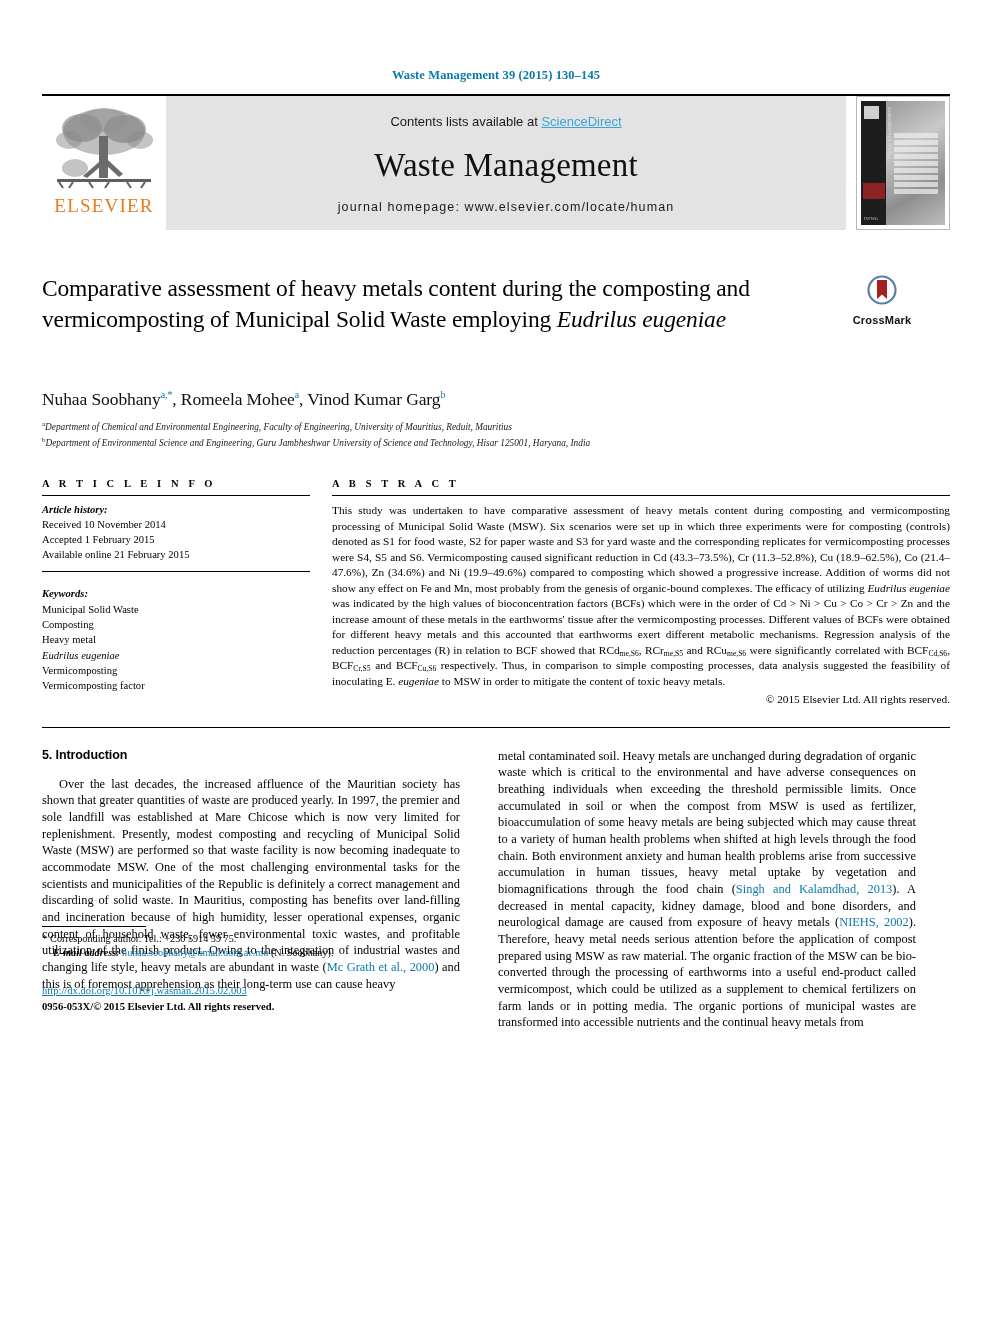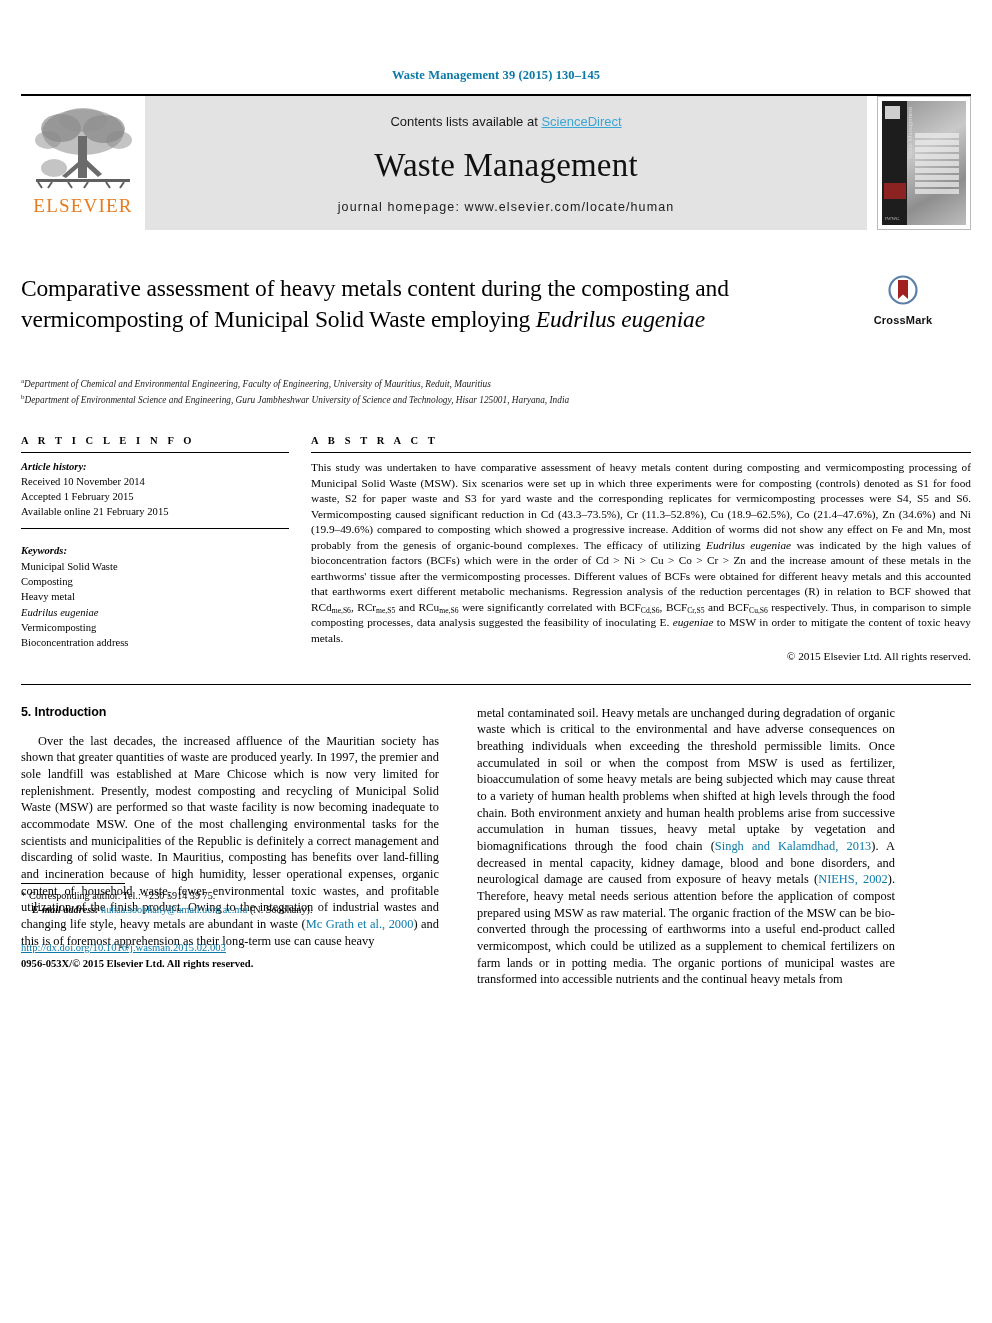--- a/index.html
+++ b/index.html
@@ -13,21 +13,21 @@
     font-family: "Liberation Serif", "DejaVu Serif", serif;
     color: #000000;
     position: relative;
     overflow: hidden;
   }
   .page {
     position: relative;
     width: 992px;
     height: 1059px;
     box-sizing: border-box;
-    padding: 0 21px;
+    padding: 0 42px;
   }
 
   
   .runninghead {
     text-align: center;
     color: #0b7aa8;
     font-size: 12.5px;
     font-weight: bold;
     letter-spacing: .1px;
     padding-top: 68px;
@@ -377,20 +377,21 @@
 
     <div class="crossmark">
       <svg width="30" height="30" viewBox="0 0 30 30">
         <circle cx="15" cy="15" r="13.5" fill="#ffffff" stroke="#5b7fa6" stroke-width="2.2"></circle>
         <path d="M10 5 L20 5 L20 24 L15 19.5 L10 24 Z" fill="#a32020"></path>
       </svg>
       <div class="cm-label">CrossMark</div>
     </div>
   </div>
 
+  <div class="authors">Nuhaa Soobhany<sup>a,*</sup>, Romeela Mohee<sup>a</sup>, Vinod Kumar Garg<sup>b</sup></div>
   <div class="affils">
     <div><sup>a</sup><span>Department of Chemical and Environmental Engineering, Faculty of Engineering, University of Mauritius, Reduit, Mauritius</span></div>
     <div><sup>b</sup><span>Department of Environmental Science and Engineering, Guru Jambheshwar University of Science and Technology, Hisar 125001, Haryana, India</span></div>
   </div>
 
   <div class="info-abstract">
 
     <div class="col-info">
       <div class="sec-head">A R T I C L E   I N F O</div>
       <div class="rule"></div>
@@ -401,21 +402,21 @@
         <div>Available online 21 February 2015</div>
       </div>
       <div class="rule-thin"></div>
       <div class="kw">
         <div class="lbl">Keywords:</div>
         <div>Municipal Solid Waste</div>
         <div>Composting</div>
         <div>Heavy metal</div>
         <div class="ital">Eudrilus eugeniae</div>
         <div>Vermicomposting</div>
-        <div>Bioconcentration address</div>
+        <div>Vermicomposting factor</div>
       </div>
     </div>
 
     <div class="col-abstract">
       <div class="sec-head">A B S T R A C T</div>
       <div class="rule"></div>
       <div class="abstract-body"><span>This study was undertaken to have comparative assessment of heavy metals content during composting and vermicomposting processing of Municipal Solid Waste (MSW). Six scenarios were set up in which three experiments were for composting (controls) denoted as S1 for food waste, S2 for paper waste and S3 for yard waste and the corresponding replicates for vermicomposting processes were S4, S5 and S6. Vermicomposting caused significant reduction in Cd (43.3–73.5%), Cr (11.3–52.8%), Cu (18.9–62.5%), Co (21.4–47.6%), Zn (34.6%) and Ni (19.9–49.6%) compared to composting which showed a progressive increase. Addition of worms did not show any effect on Fe and Mn, most probably from the genesis of organic-bound complexes. The efficacy of utilizing </span><i>Eudrilus eugeniae</i><span> was indicated by the high values of bioconcentration factors (BCFs) which were in the order of Cd &gt; Ni &gt; Cu &gt; Co &gt; Cr &gt; Zn and the increase amount of these metals in the earthworms' tissue after the vermicomposting processes. Different values of BCFs were obtained for different heavy metals and this accounted that earthworms exert different metabolic mechanisms. Regression analysis of the reduction percentages (R) in relation to BCF showed that RCd</span><sub>me,S6</sub><span>, RCr</span><sub>me,S5</sub><span> and RCu</span><sub>me,S6</sub><span> were significantly correlated with BCF</span><sub>Cd,S6</sub><span>, BCF</span><sub>Cr,S5</sub><span> and BCF</span><sub>Cu,S6</sub><span> respectively. Thus, in comparison to simple composting processes, data analysis suggested the feasibility of inoculating E. </span><i>eugeniae</i><span> to MSW in order to mitigate the content of toxic heavy metals.</span></div>
       <div class="copyright">© 2015 Elsevier Ltd. All rights reserved.</div>
     </div>
   </div>

